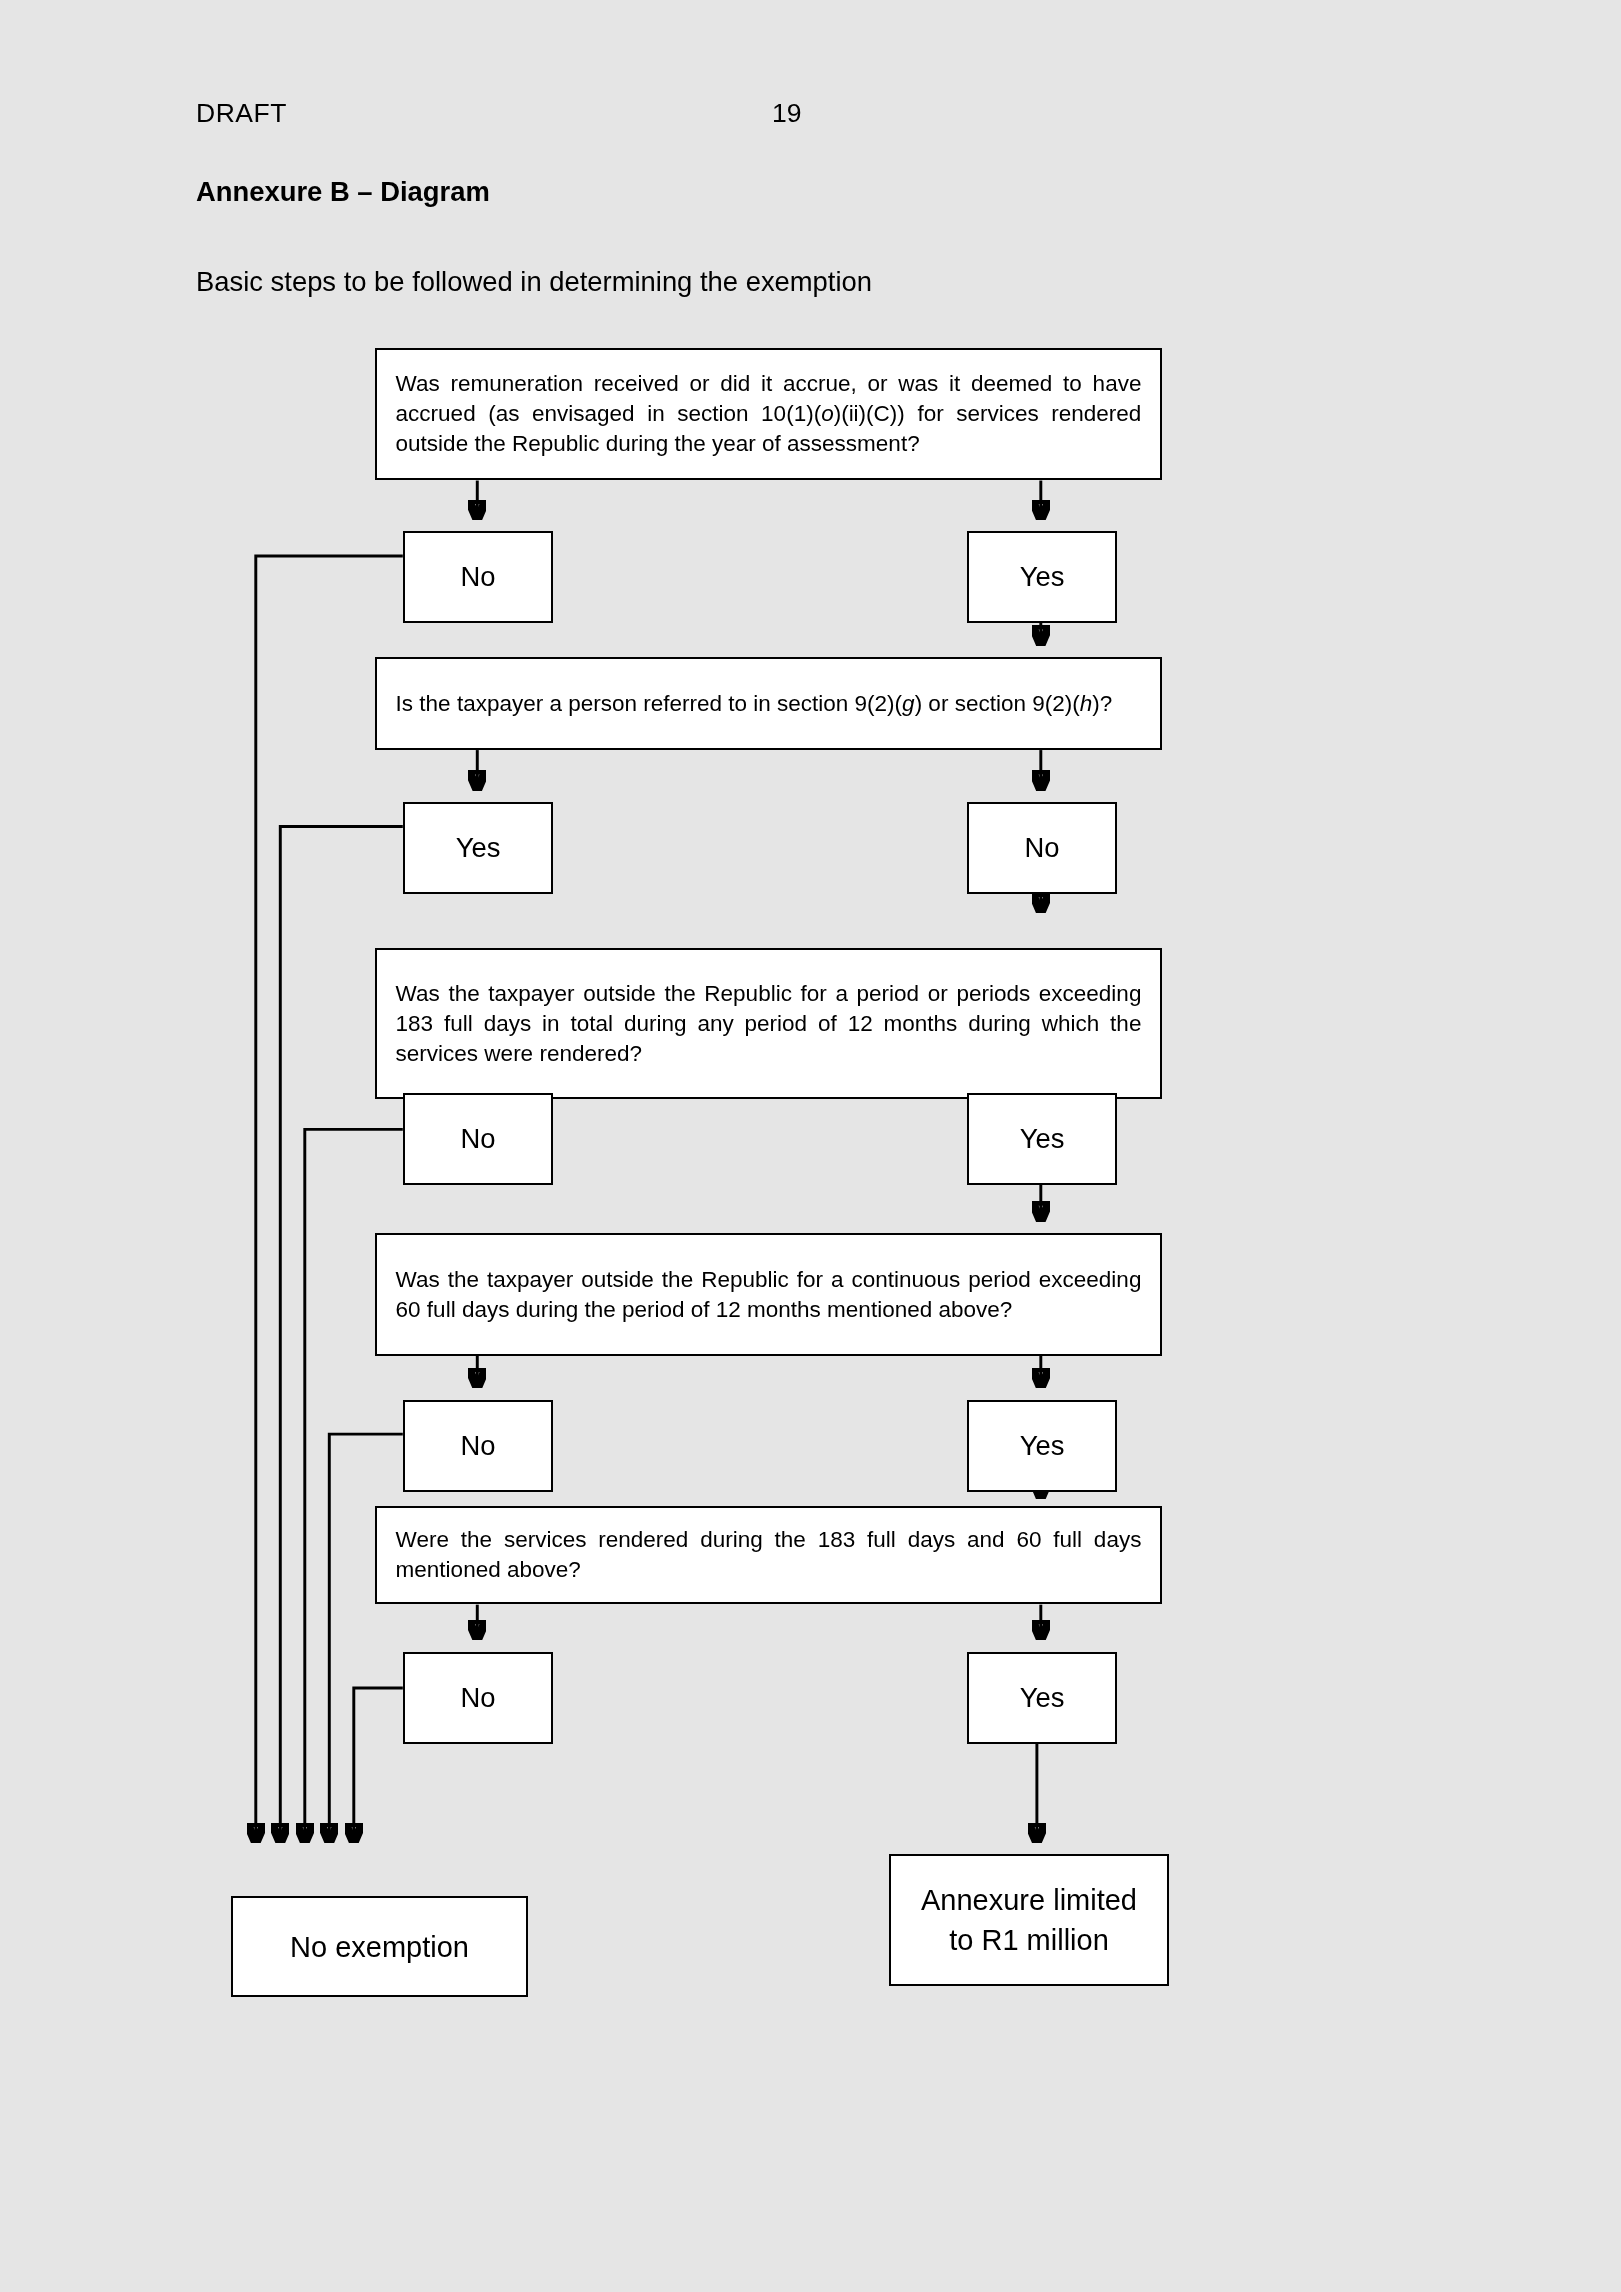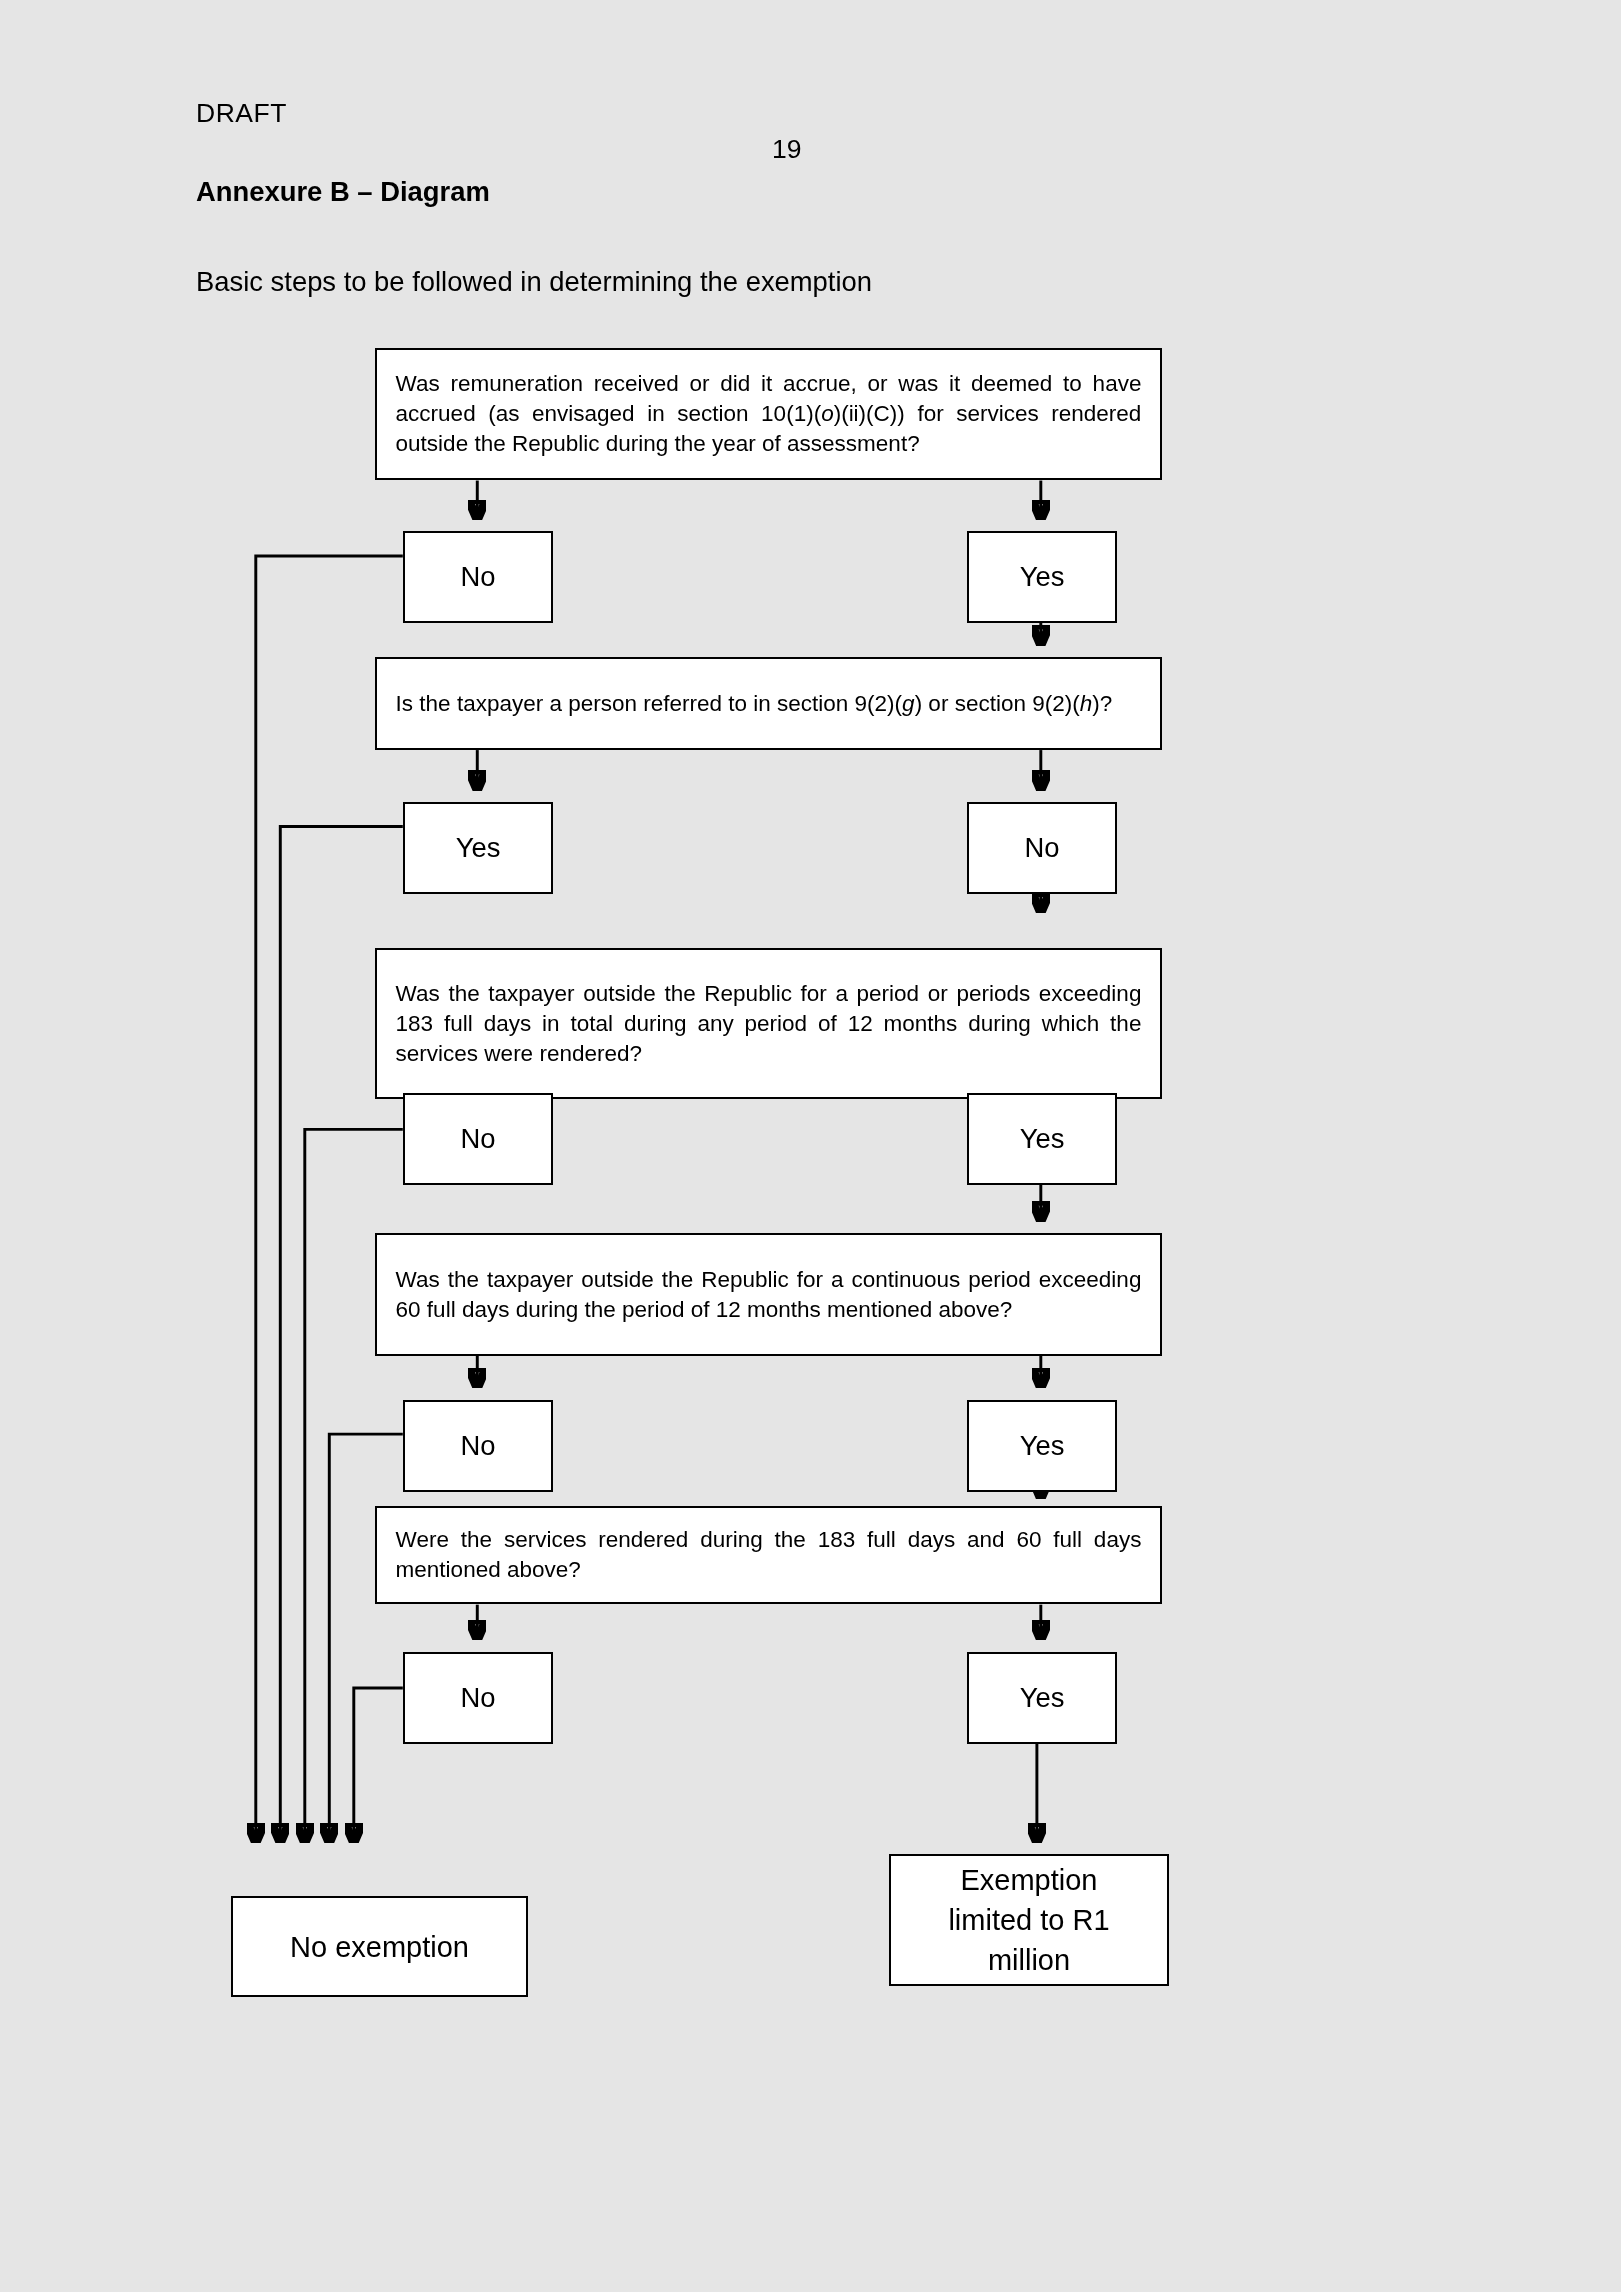--- a/index.html
+++ b/index.html
@@ -13,21 +13,20 @@
   .page { position: absolute; inset: 0; background: #e5e5e5; }
 
   
   .hdr-draft {
     position: absolute; left: 196px; top: 98px;
     font-size: 26.5px; letter-spacing: 0.5px;
   }
   .hdr-pagenum {
     position: absolute; left: 772px; top: 98px;
     font-size: 26.5px;
-    margin-top: 36px;
   }
   .hdr-annexure {
     position: absolute; left: 196px; top: 176px;
     font-size: 27.4px; font-weight: bold;
   }
   .hdr-subtitle {
     position: absolute; left: 196px; top: 266px;
     font-size: 27.4px; font-weight: normal;
   }
 
@@ -169,17 +168,17 @@
       <span>No</span>
     </div>
   <div class="abox col-right" style="top:1652px;">
       <span>Yes</span>
     </div>
 
   <div class="obox obox-negative">
     <span>No exemption</span>
   </div>
   <div class="obox obox-positive">
-    <span>Exemption limited to R1 million</span>
+    <span>Annexure limited to R1 million</span>
   </div>
 
 </div>
 
 
 </body></html>

